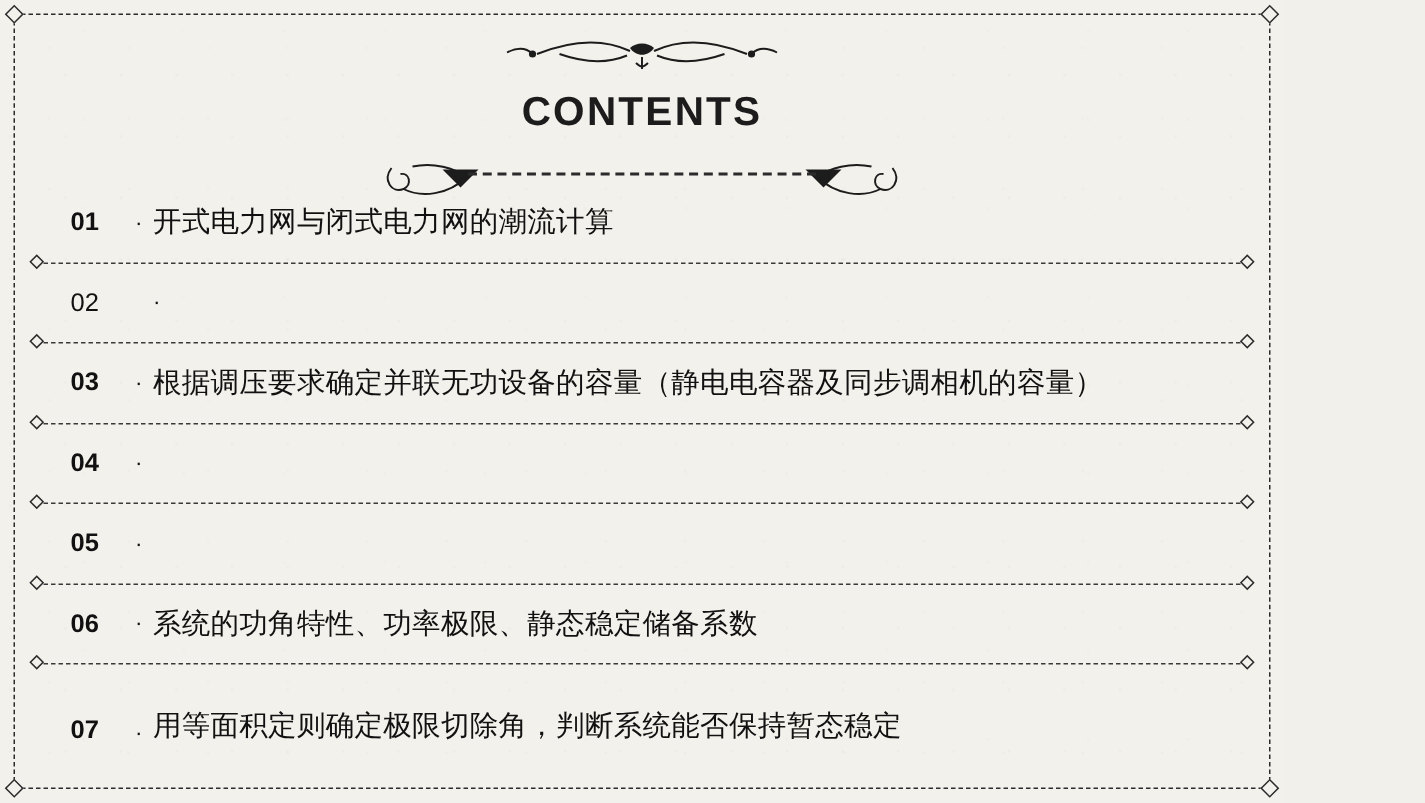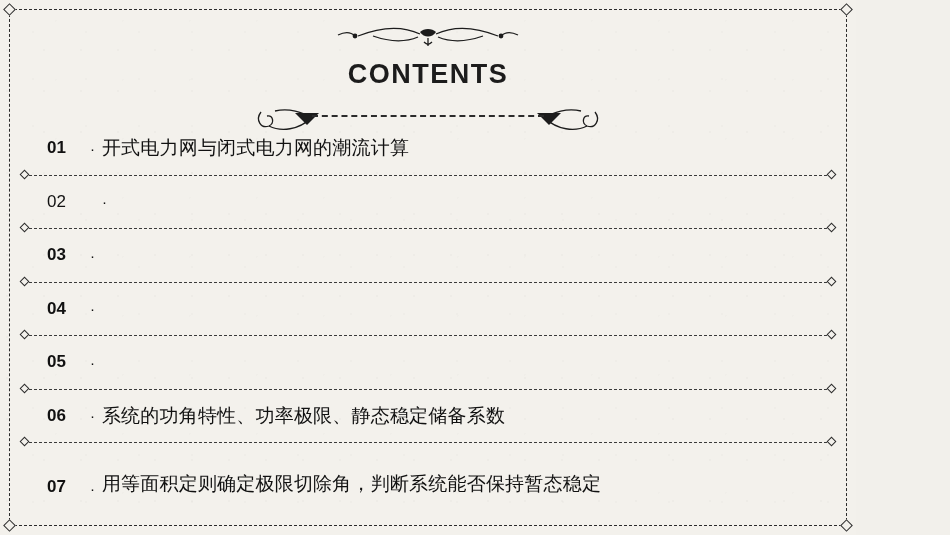--- a/index.html
+++ b/index.html
@@ -220,20 +220,21 @@
       <span class="dot-right"></span>
       <span class="num light">02</span>
       <span class="sep wide">·</span>
     </div>
 
     <div class="row">
       <span class="dot-left"></span>
       <span class="dot-right"></span>
       <span class="num">03</span>
       <span class="sep">·</span>
+      <span class="txt">根据调压要求确定并联无功设备的容量（静电电容器及同步调相机的容量）</span>
     </div>
 
     <div class="row">
       <span class="dot-left"></span>
       <span class="dot-right"></span>
       <span class="num">04</span>
       <span class="sep">·</span>
     </div>
 
     <div class="row">

